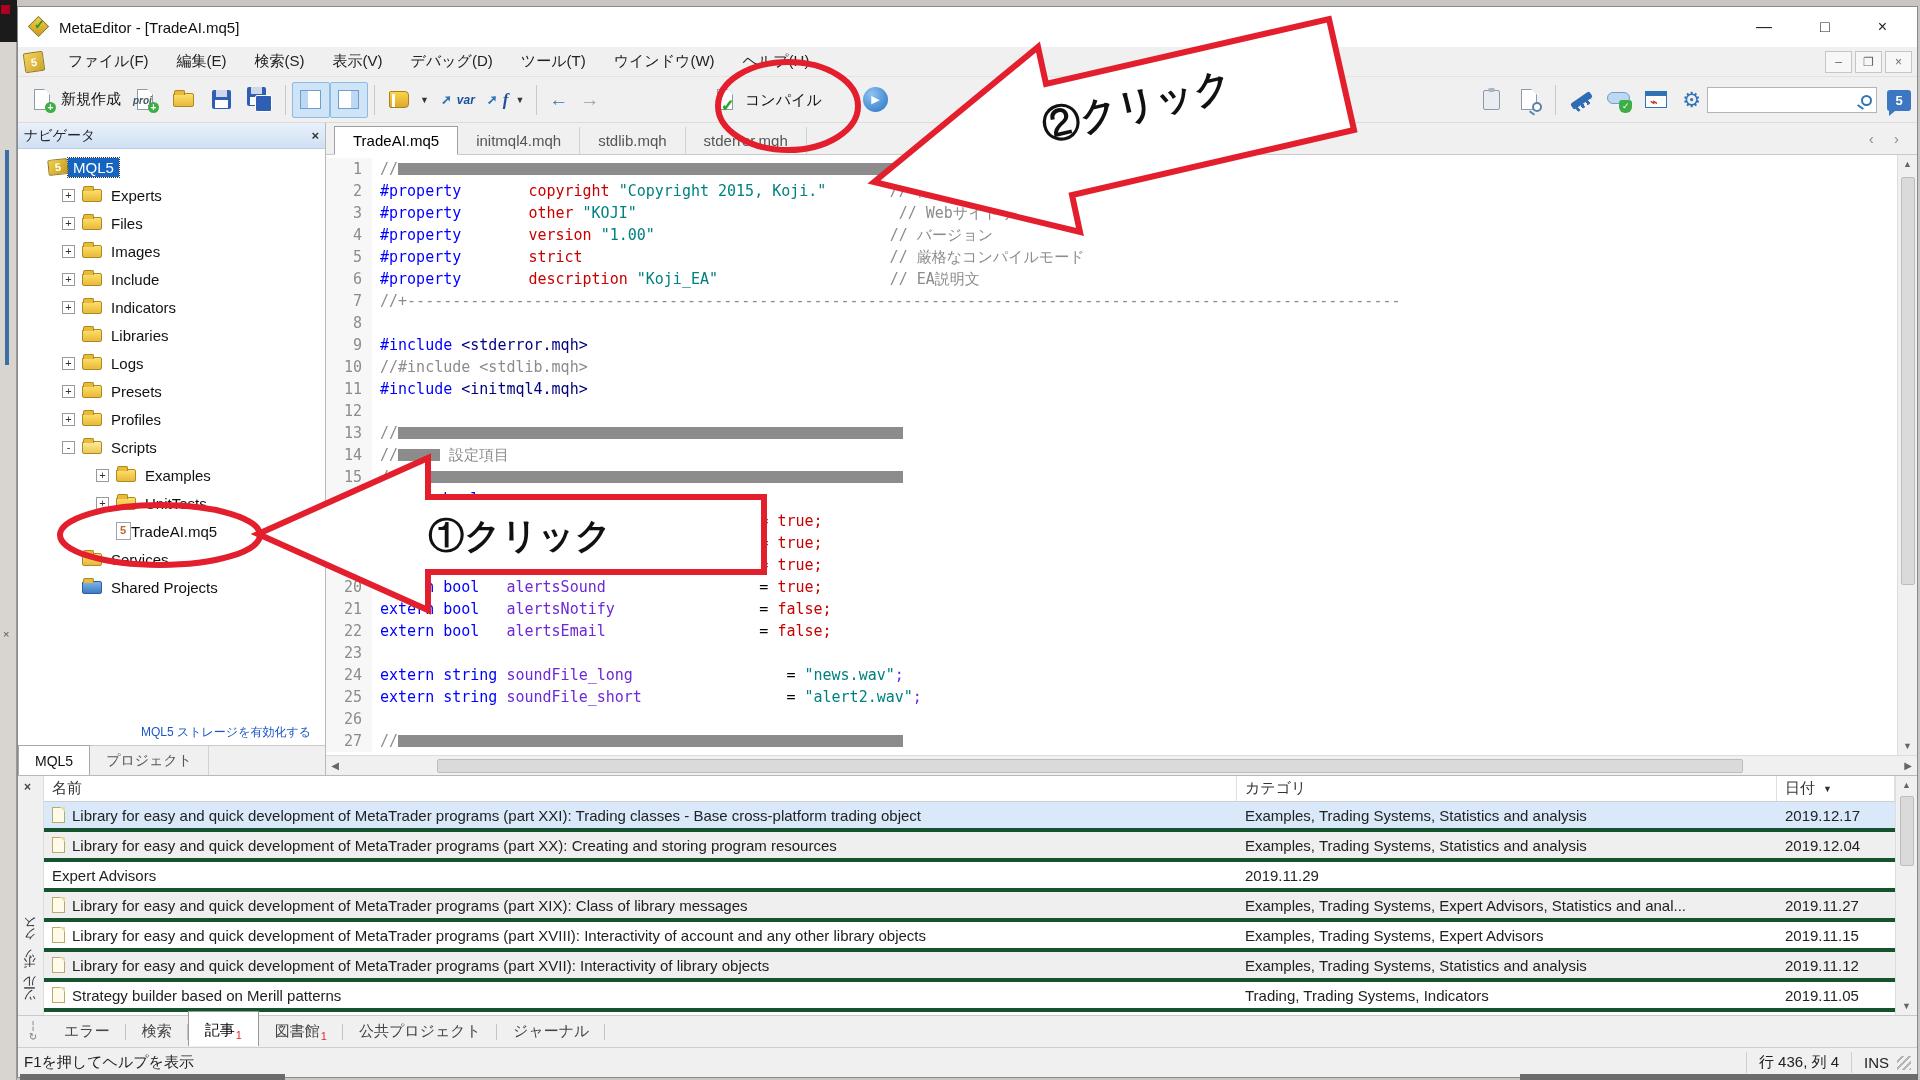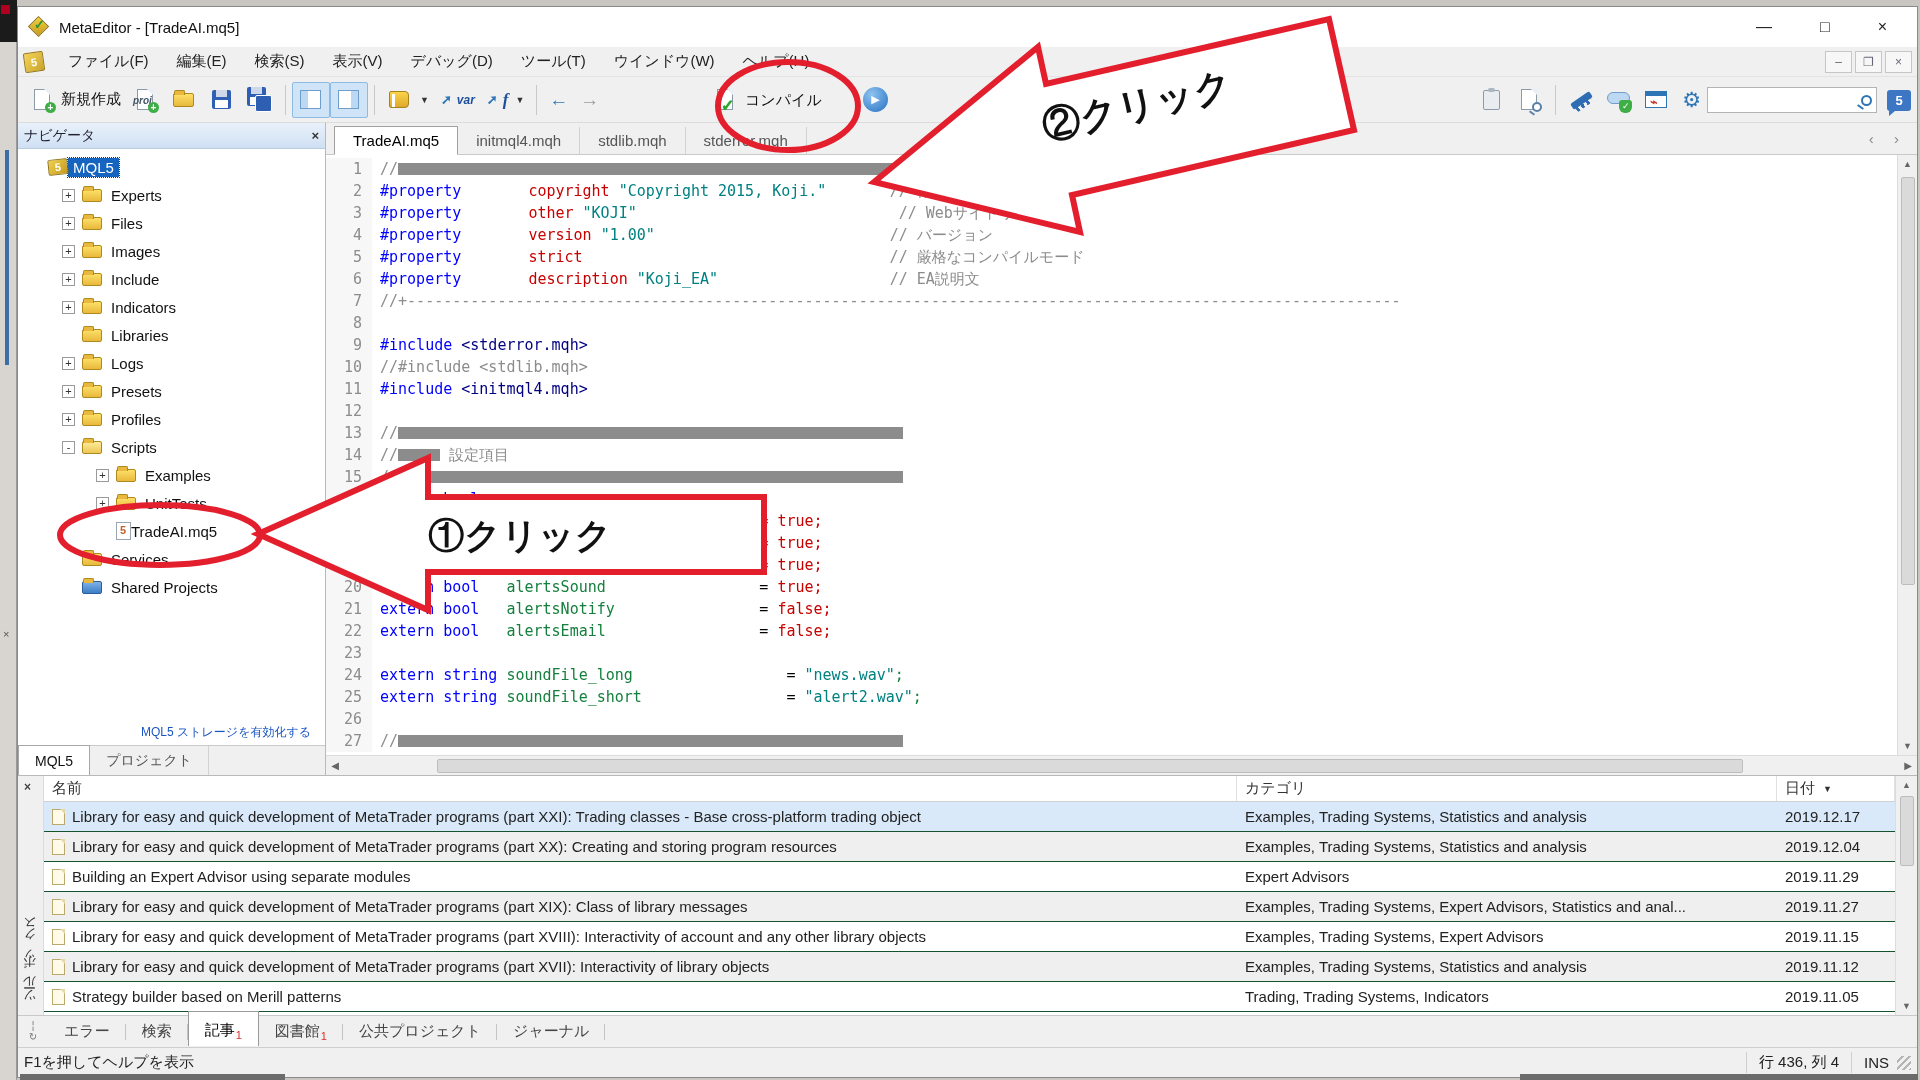--- a/index.html
+++ b/index.html
@@ -109,36 +109,36 @@
   #etabs{height:32px;background:#f0f0f0;border-bottom:1px solid #c9c9c9;display:flex;align-items:flex-end;padding-left:8px;position:relative;flex:0 0 auto;}
   .etab{padding:5px 18px;font-size:15px;color:#555;border-right:1px solid #d2d2d2;}
   .etab.active{background:#fff;color:#000;border:1px solid #a0a0a0;border-bottom:1px solid #fff;margin-bottom:-1px;}
   #etab-chev{position:absolute;right:10px;top:7px;color:#888;font-size:15px;letter-spacing:8px;}
   #codewrap{flex:1 1 auto;display:flex;min-height:0;}
   #code{flex:1 1 auto;overflow:hidden;padding-top:3px;font-family:"DejaVu Sans Mono",monospace;font-size:15px;}
   .cl{height:22px;line-height:22px;white-space:pre;display:flex;}
   .ln{width:46px;flex:0 0 auto;text-align:right;padding-right:10px;color:#8c8c8c;background:#f7f7f7;}
   .ct{padding-left:8px;}
   .kw{color:#0000ff;} .prop{color:#c80000;margin-left:40px;} .str{color:#008080;} .cmt{color:#8c8c8c;}
-  .inc{color:#000080;margin-top:42px;} .id{color:#15803d;} .op{color:#000;} .val{color:#c80000;}
+  .inc{color:#000080;margin-top:42px;} .id{color:#6d28d9;} .op{color:#000;} .val{color:#c80000;}
   .bar{display:inline-block;height:12px;background:#8c8c8c;vertical-align:-1px;}
   .vscroll{width:20px;flex:0 0 auto;background:#f0f0f0;border-left:1px solid #dcdcdc;display:flex;flex-direction:column;align-items:center;}
   .vscroll .arr{height:18px;color:#666;font-size:9px;line-height:18px;}
   .vscroll .thumb{width:14px;background:#dadada;border:1px solid #bdbdbd;border-radius:2px;}
   #hscroll{height:20px;background:#f0f0f0;border-top:1px solid #dcdcdc;display:flex;align-items:center;flex:0 0 auto;}
   #hscroll .arr{width:18px;text-align:center;color:#666;font-size:10px;}
   #hscroll .track{flex:1;height:14px;position:relative;}
   #hscroll .thumb{position:absolute;left:6%;width:84%;top:0;height:14px;background:#dadada;border:1px solid #bdbdbd;border-radius:2px;}
   
   #toolbox{height:240px;border-top:1px solid #b9b9b9;background:#fff;display:flex;flex:0 0 auto;min-height:0;}
   #tb-side{width:26px;background:#f0f0f0;border-right:1px solid #dcdcdc;position:relative;}
   #tb-side .x{position:absolute;left:6px;top:4px;font-size:12px;color:#444;font-weight:bold;}
   #tb-side .vlabel{position:absolute;left:3px;bottom:6px;writing-mode:vertical-rl;transform:rotate(180deg);font-size:13px;color:#333;}
   #tb-table{flex:1;display:flex;flex-direction:column;min-width:0;}
-  .trow{display:grid;grid-template-columns:1fr 540px 118px;align-items:center;height:30px;border-bottom:1px solid #14532d;}
+  .trow{display:grid;grid-template-columns:1fr 540px 118px;align-items:center;height:30px;border-bottom:4px solid #14532d;}
   .trow.head{height:26px;color:#333;border-bottom:1px solid #d0d0d0;}
   .trow.head .cell{border-right:1px solid #e0e0e0;height:100%;display:flex;align-items:center;}
   .cell{padding:0 8px;white-space:nowrap;overflow:hidden;text-overflow:ellipsis;font-size:15px;}
   .trow.sel{background:#d9e9f9;}
   .trow.alt{background:#efefef;}
   .namecell{display:flex;align-items:center;gap:7px;min-width:0;}
   .pageico{width:13px;height:16px;background:#fffbe8;border:1px solid #b9a96d;position:relative;flex:0 0 auto;}
   .pageico::after{content:"";position:absolute;right:-1px;top:-1px;border-style:solid;border-width:0 5px 5px 0;border-color:transparent #e3d9a8 transparent transparent;}
   .sortarr{font-size:9px;color:#333;margin-left:8px;}
   #tbvscroll{width:22px;}
@@ -514,24 +514,20 @@
         </div>
         <div class="trow alt">
           <span class="cell namecell">
             <span class="pageico"></span>
             <span>Library for easy and quick development of MetaTrader programs (part XX): Creating and storing program resources</span>
           </span>
           <span class="cell">Examples, Trading Systems, Statistics and analysis</span>
           <span class="cell">2019.12.04</span>
         </div>
         <div class="trow">
-          <span class="cell namecell">
-            <span class="pageico"></span>
-            <span>Building an Expert Advisor using separate modules</span>
-          </span>
           <span class="cell">Expert Advisors</span>
           <span class="cell">2019.11.29</span>
         </div>
         <div class="trow alt">
           <span class="cell namecell">
             <span class="pageico"></span>
             <span>Library for easy and quick development of MetaTrader programs (part XIX): Class of library messages</span>
           </span>
           <span class="cell">Examples, Trading Systems, Expert Advisors, Statistics and anal...</span>
           <span class="cell">2019.11.27</span>

